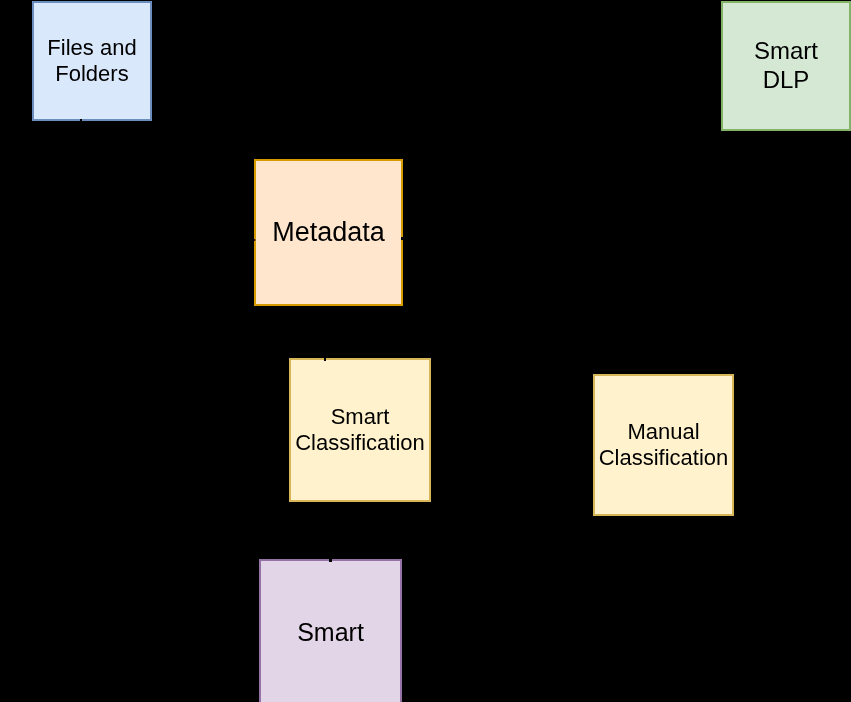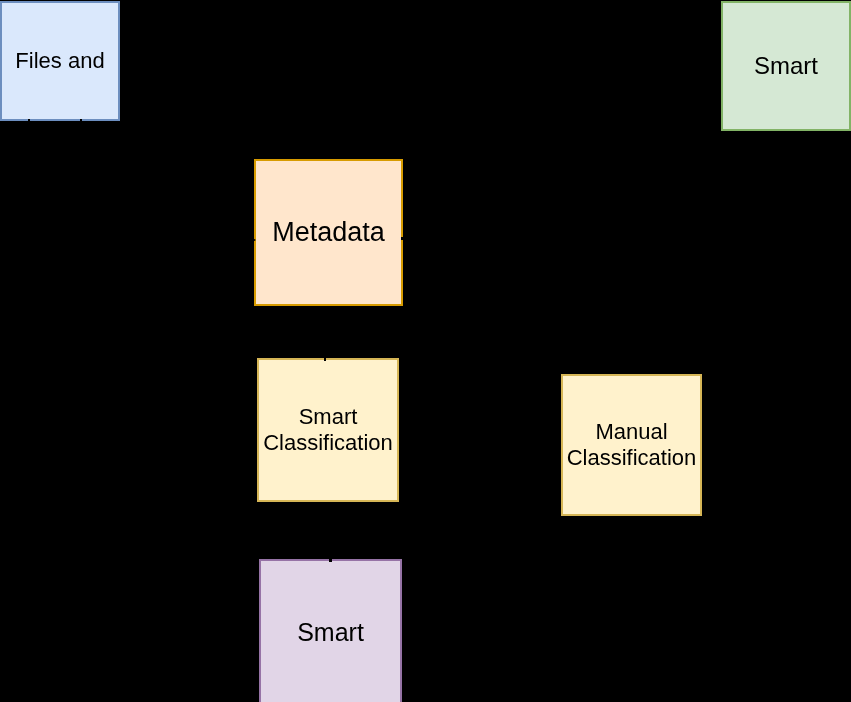--- a/index.html
+++ b/index.html
@@ -24,21 +24,21 @@
   }
   .node .label { width: 100%; }
   .line { display: block; }
 
   .c-blue   { background: #dae8fc; border-color: #6c8ebf; }
   .c-green  { background: #d5e8d4; border-color: #82b366; }
   .c-orange { background: #ffe6cc; border-color: #d79b00; }
   .c-yellow { background: #fff2cc; border-color: #d6b656; }
   .c-purple { background: #e1d5e7; border-color: #9673a6; }
 
-  .fs22 { font-size: 22px; }
+  .fs22 { font-size: 22px; margin-left: 32px; }
   .fs24 { font-size: 24px; }
   .fs25 { font-size: 25px; }
   .fs27 { font-size: 27px; }
 
   .stub {
     position: absolute;
     background: #000000;
   }
   .arrowhead-right {
     position: absolute;
@@ -51,26 +51,28 @@
   }
 </style>
 </head>
 <body>
 
 <div id="canvas">
 
   <div class="node c-blue fs22" style="left:0px; top:1px; width:120px; height:120px;">
     <div class="label">
       <span class="line">Files and</span>
+      <span class="line">Folders</span>
     </div>
   </div>
 
   <div class="node c-green fs24" style="left:721px; top:1px; width:130px; height:130px;">
     <div class="label">
       <span class="line">Smart</span>
+      <span class="line">DLP</span>
     </div>
   </div>
 
   <div class="node c-orange fs27" style="left:254px; top:159px; width:149px; height:147px;">
     <div class="label">
       <span class="line">Metadata</span>
     </div>
   </div>
 
   <div class="node c-yellow fs22" style="left:257px; top:358px; width:142px; height:144px;">

